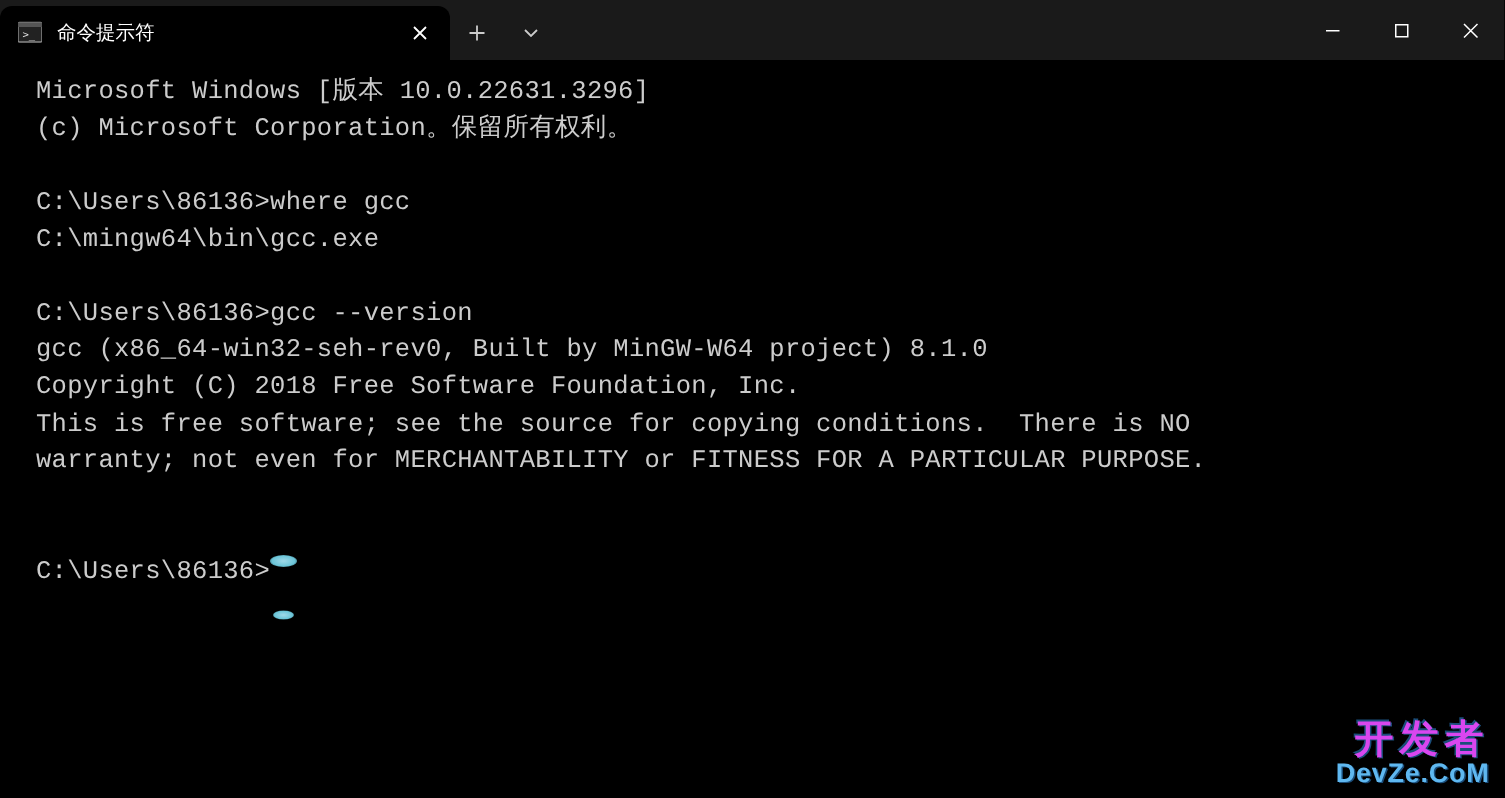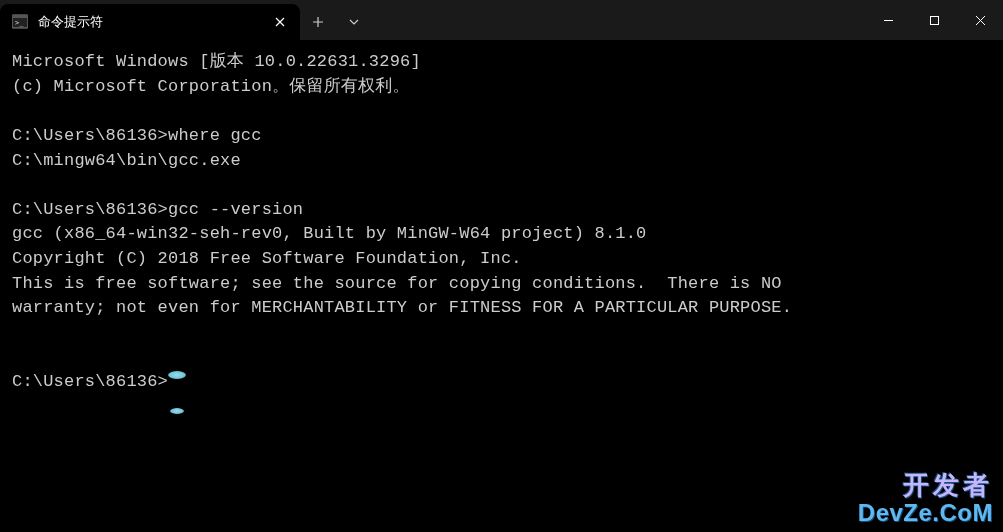--- a/index.html
+++ b/index.html
@@ -84,21 +84,21 @@
     }
     .window-btn {
       width: 46px;
       display: flex;
       align-items: center;
       justify-content: center;
       color: #fff;
       cursor: pointer;
     }
     .terminal {
-      padding: 10px 12px;
+      padding: 10px 24px;
       color: #ccc;
       font-size: 17px;
       line-height: 1.45;
       background: #000;
       height: calc(100% - 40px);
       white-space: pre-wrap;
       letter-spacing: 0.2px;
     }
     .cursor-block {
       display: inline-block;
@@ -128,26 +128,26 @@
       right: 10px;
       display: flex;
       flex-direction: column;
       align-items: flex-end;
       line-height: 1.1;
       font-family: "Microsoft YaHei", sans-serif;
     }
     .watermark-cn {
       font-size: 26px;
       font-weight: bold;
-      color: #c4b5fd;
+      color: #d946ef;
       text-shadow: 1px 1px 0 #1a4d7a, -1px -1px 0 #1a4d7a;
       letter-spacing: 4px;
     }
     .watermark-en {
-      font-size: 24px;
+      font-size: 18px;
       font-weight: bold;
       color: #5fb8f0;
       text-shadow: 1px 1px 0 #1a4d7a;
       letter-spacing: 0.5px;
     }
   </style>
 </head>
 <body>
 
 <div class="titlebar">

